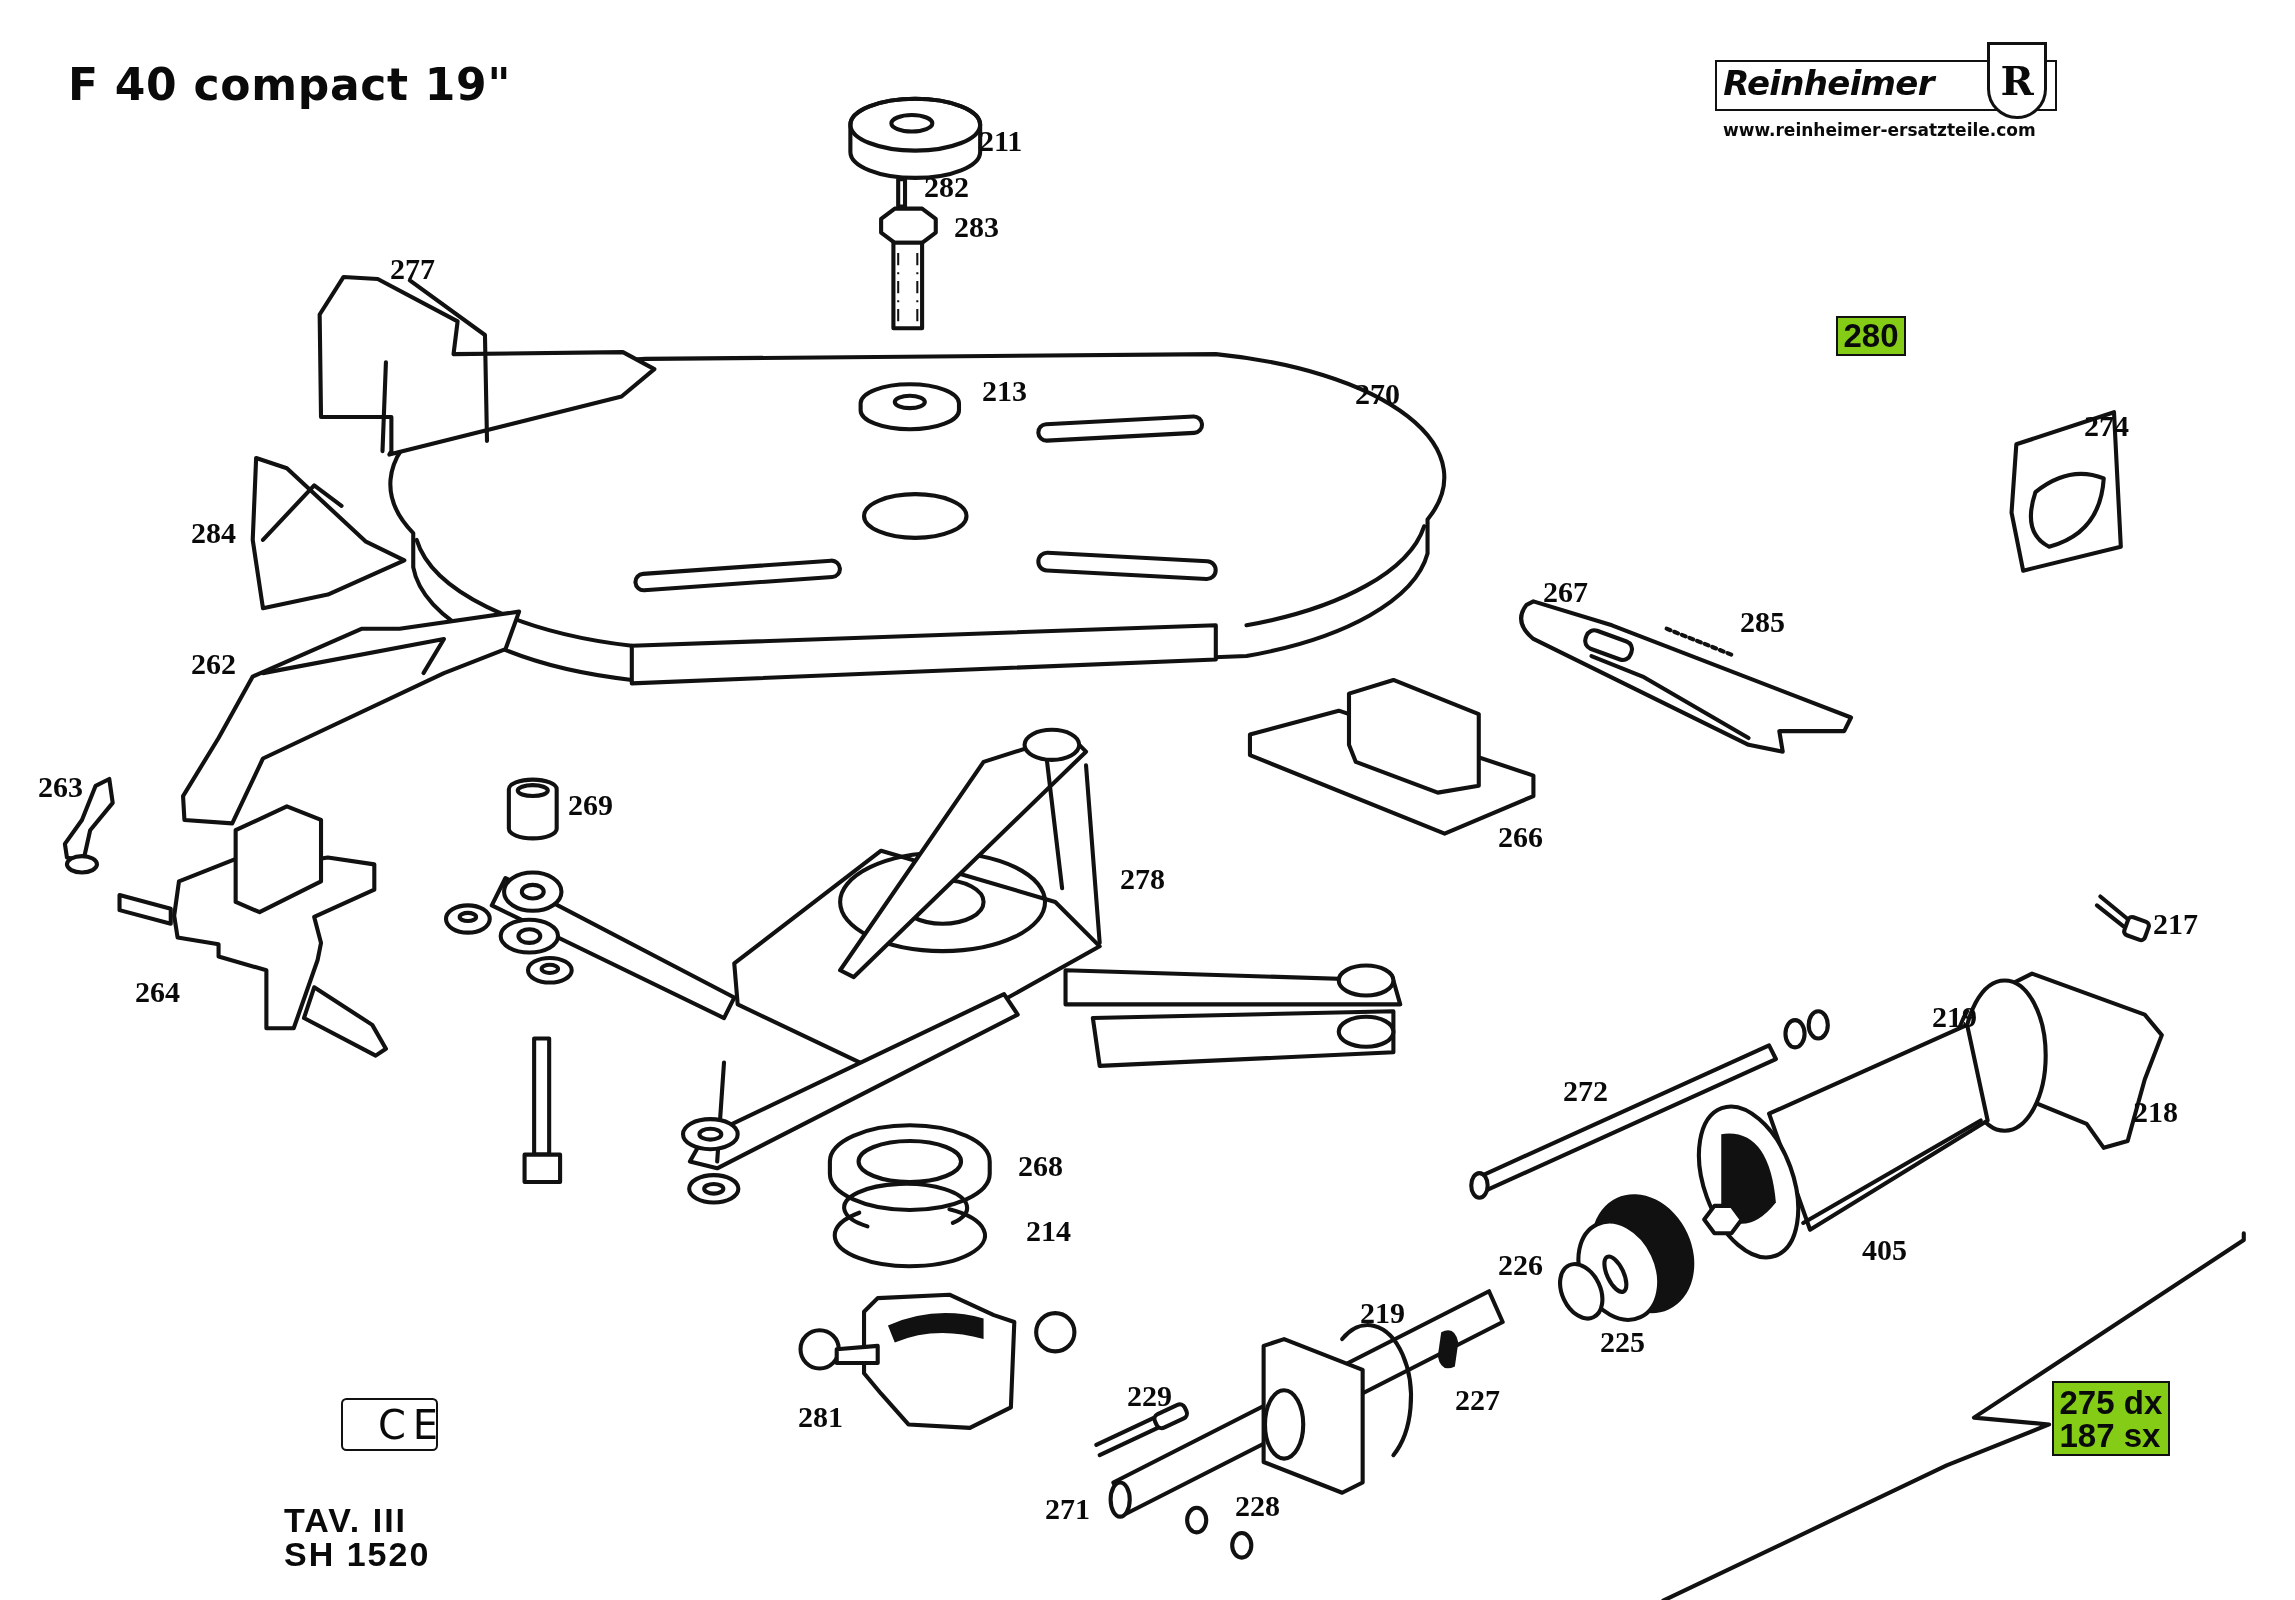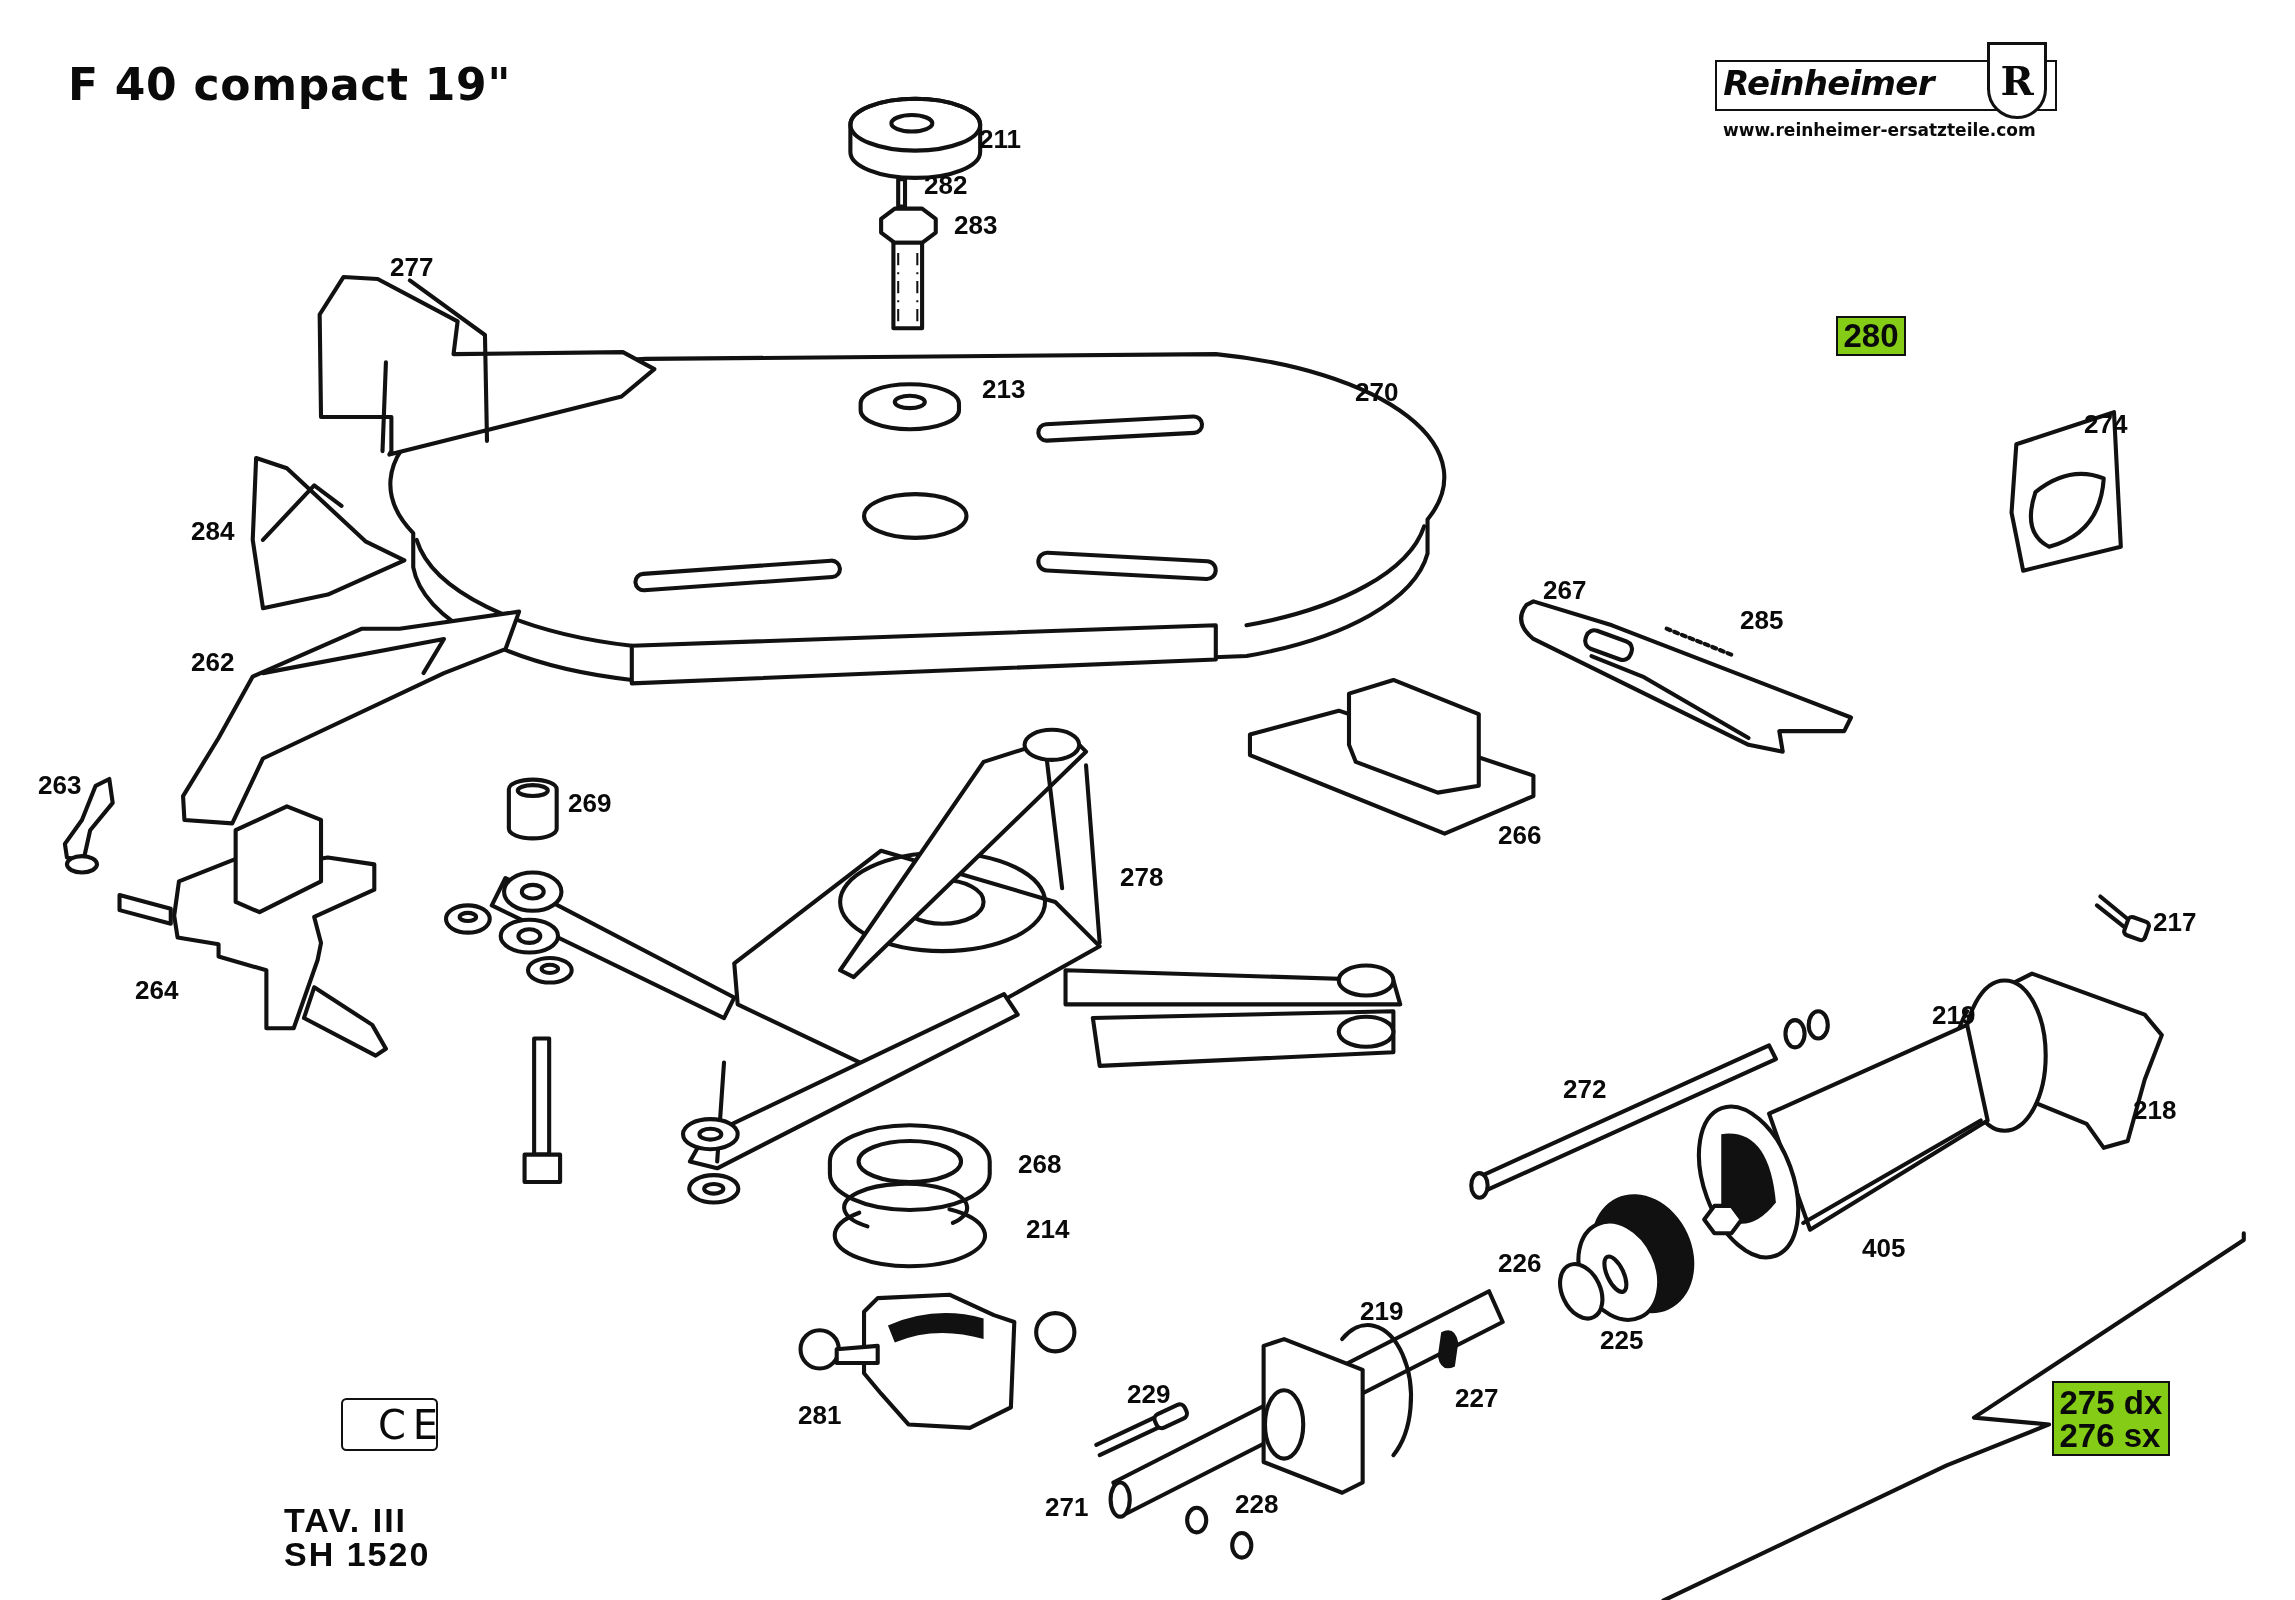--- a/index.html
+++ b/index.html
@@ -4,21 +4,21 @@
 <style>
   html,body{margin:0;padding:0;background:#ffffff;}
   body{width:2295px;height:1601px;position:relative;overflow:hidden;font-family:"DejaVu Sans",sans-serif;color:#0a0a0a;}
   #drawing{position:absolute;left:0;top:0;width:2295px;height:1601px;}
   .title{position:absolute;left:68px;top:59px;font-size:44px;font-weight:bold;letter-spacing:0.7px;white-space:pre;}
   .brand{position:absolute;left:1715px;top:42px;width:342px;height:77px;text-align:center;}
   .brand-box{position:absolute;left:0;top:18px;width:342px;height:51px;border:2px solid #111;box-sizing:border-box;}
   .brand-name{position:absolute;left:8.2px;top:20.5px;font-family:"DejaVu Sans",sans-serif;font-weight:bold;font-style:italic;font-size:34px;letter-spacing:-0.7px;}
   .brand-shield{position:absolute;left:272px;top:0;width:60px;height:77px;background:#fff;border:3.4px solid #111;border-radius:0 0 30px 30px;box-sizing:border-box;display:flex;align-items:center;justify-content:center;font-family:"DejaVu Serif",serif;font-weight:bold;font-size:40px;}
   .url{position:absolute;left:1723px;top:120px;font-size:17px;font-weight:bold;}
-  .callout{position:absolute;font-family:Liberation Sans, sans-serif;font-weight:bold;font-size:26px;line-height:1;white-space:pre;}
+  .callout{position:absolute;font-family:Liberation Serif, serif;font-weight:bold;font-size:30px;line-height:1;white-space:pre;}
   .boxed{position:absolute;border:2.7px solid #111;font-family:"Liberation Sans",sans-serif;font-weight:bold;line-height:1;padding:1.4px 5.5px;background:#84cc16;}
   .box280{left:1836px;top:316px;font-size:33px;}
   .box275{left:2052px;top:1381px;font-size:33px;padding:2.7px 5.5px;}
   .ce{position:absolute;left:341px;top:1398px;width:97px;height:53px;border:2px solid #111;border-radius:5.5px;box-sizing:border-box;display:flex;align-items:center;justify-content:center;font-family:"DejaVu Sans",sans-serif;font-size:40px;letter-spacing:6.8px;padding-left:44px;}
   .tav{position:absolute;left:284px;top:1503px;font-family:Liberation Sans, sans-serif;font-weight:bold;font-size:34px;line-height:1;text-align:left;letter-spacing:2px;}
   svg .ln{fill:none;stroke:#111;stroke-width:6;stroke-linecap:round;stroke-linejoin:round;}
   svg .th{fill:none;stroke:#111;stroke-width:3;stroke-dasharray:18 10 3 10;}
   svg .wf{fill:#fff;stroke:#111;stroke-width:6;stroke-linejoin:round;}
   svg .bk{fill:#111;}
 </style>
@@ -207,21 +207,21 @@
   <span class="brand-name">Reinheimer</span>
   <div class="brand-shield">
     <span>R</span>
   </div>
 </div>
 <div class="url">www.reinheimer-ersatzteile.com</div>
 
 <div class="boxed box280">280</div>
 <div class="boxed box275">
   <div>275 dx</div>
-  <div>276 sx</div>
+  <div>187 sx</div>
 </div>
 
 <span class="callout" style="left:979px;top:126px">211</span>
 <span class="callout" style="left:924px;top:172px">282</span>
 <span class="callout" style="left:954px;top:212px">283</span>
 <span class="callout" style="left:390px;top:254px">277</span>
 <span class="callout" style="left:982px;top:376px">213</span>
 <span class="callout" style="left:1355px;top:379px">270</span>
 <span class="callout" style="left:2084px;top:411px">274</span>
 <span class="callout" style="left:191px;top:518px">284</span>

